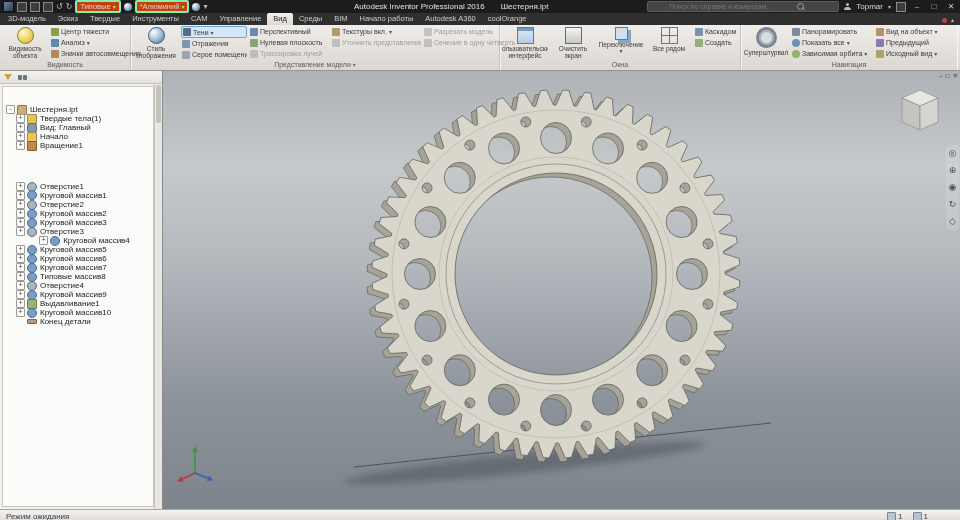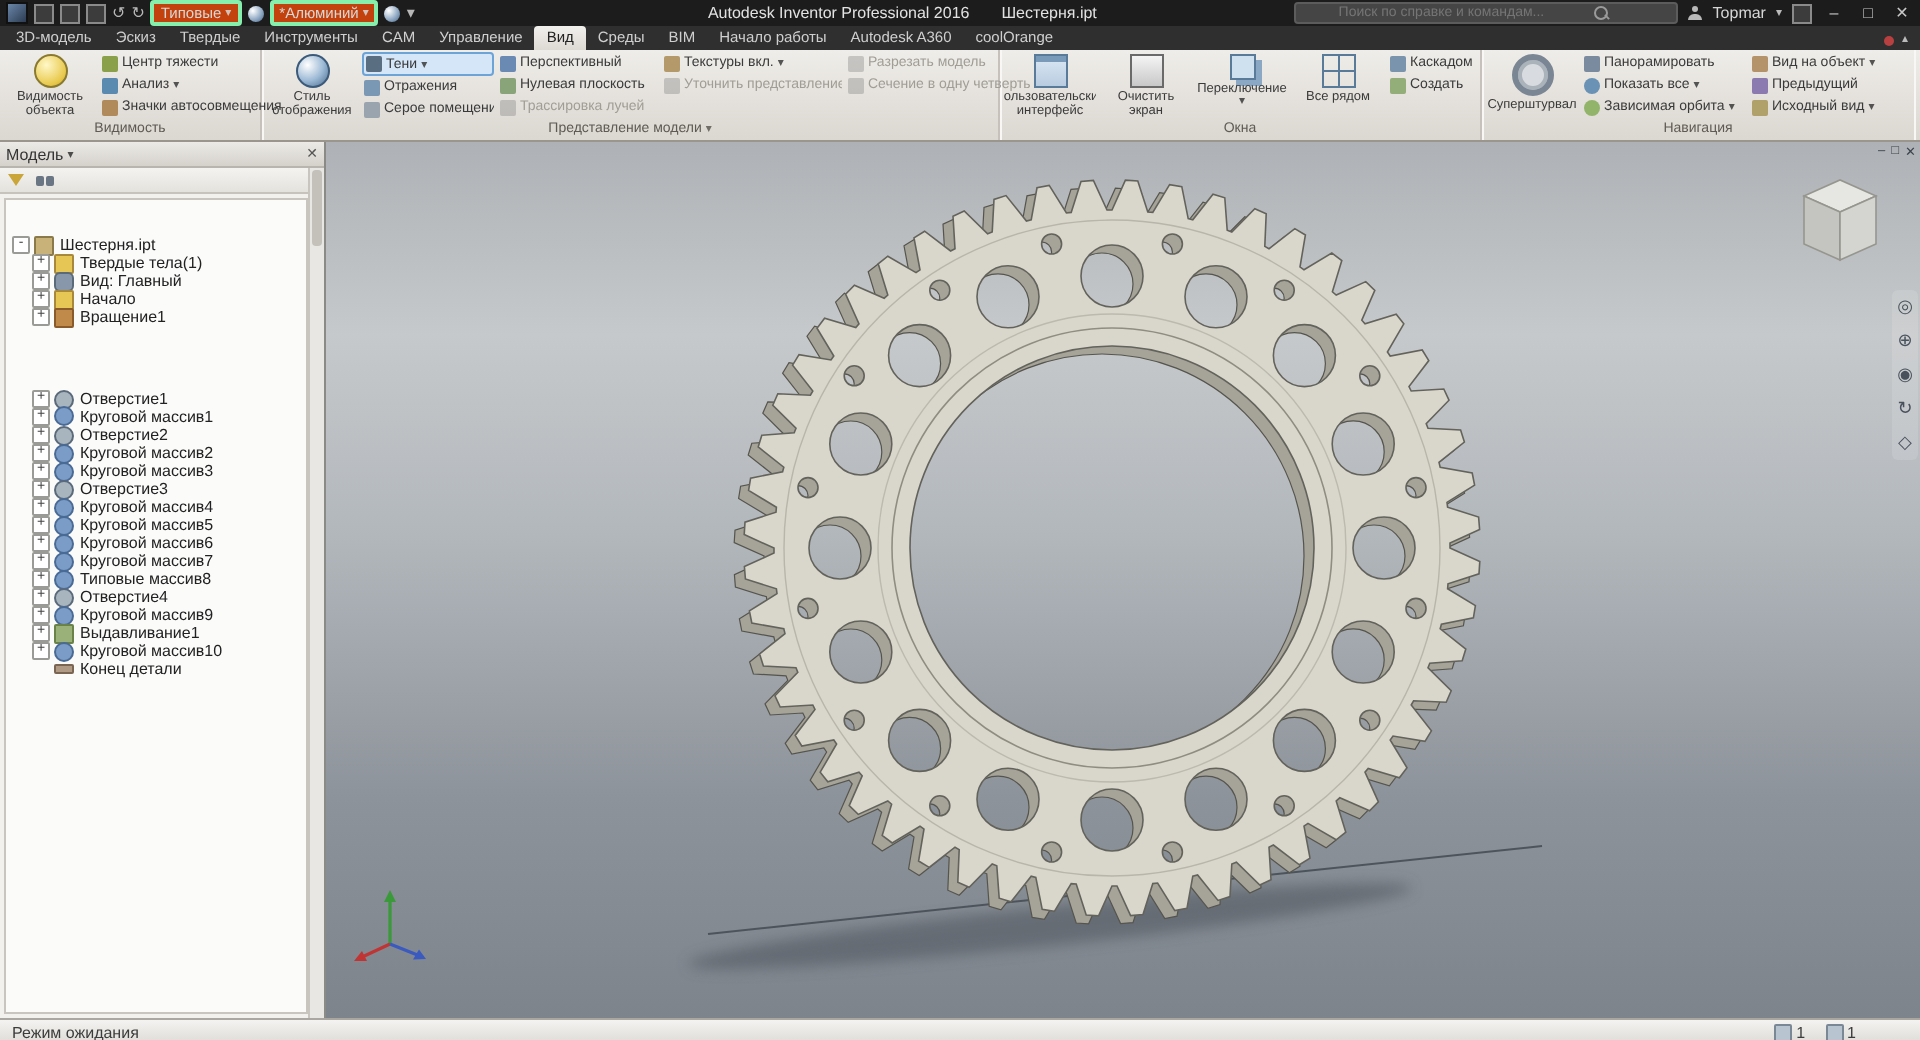--- a/index.html
+++ b/index.html
@@ -341,25 +341,20 @@
           </div>
         </div>
       </div>
       <div class="plabel">Навигация</div>
     </div>
   </div>
 
   <div id="main">
 
     <div id="browser">
-      <div id="browser-header">
-        <span>Модель</span>
-        <span class="dd">▾</span>
-        <span class="x">✕</span>
-      </div>
       <div id="browser-tools">
         <span class="funnel-icon"></span>
         <span class="binoculars-icon"></span>
       </div>
       <div id="tree">
           <div class="trow" style="padding-left: 3px;">
             <span class="texp">-</span>
             <span class="tic part-icon"></span>
             <span>Шестерня.ipt</span>
           </div>
@@ -406,21 +401,21 @@
           <div class="trow" style="padding-left: 13px;">
             <span class="texp">+</span>
             <span class="tic circular-pattern-icon"></span>
             <span>Круговой массив3</span>
           </div>
           <div class="trow" style="padding-left: 13px;">
             <span class="texp">+</span>
             <span class="tic hole-icon"></span>
             <span>Отверстие3</span>
           </div>
-          <div class="trow" style="padding-left: 13px;">
+          <div class="trow" style="padding-left: 13px; justify-content: center;">
             <span class="texp">+</span>
             <span class="tic circular-pattern-icon"></span>
             <span>Круговой массив4</span>
           </div>
           <div class="trow" style="padding-left: 13px;">
             <span class="texp">+</span>
             <span class="tic circular-pattern-icon"></span>
             <span>Круговой массив5</span>
           </div>
           <div class="trow" style="padding-left: 13px;">

